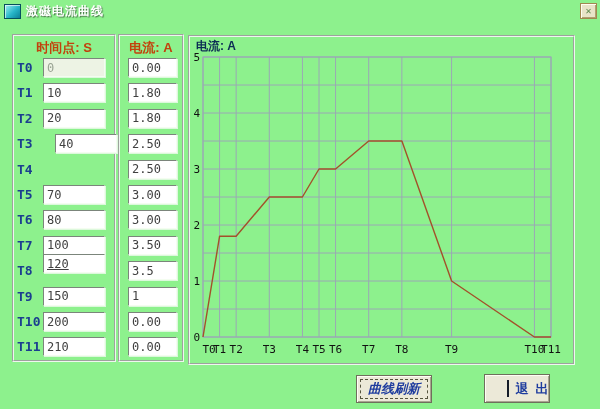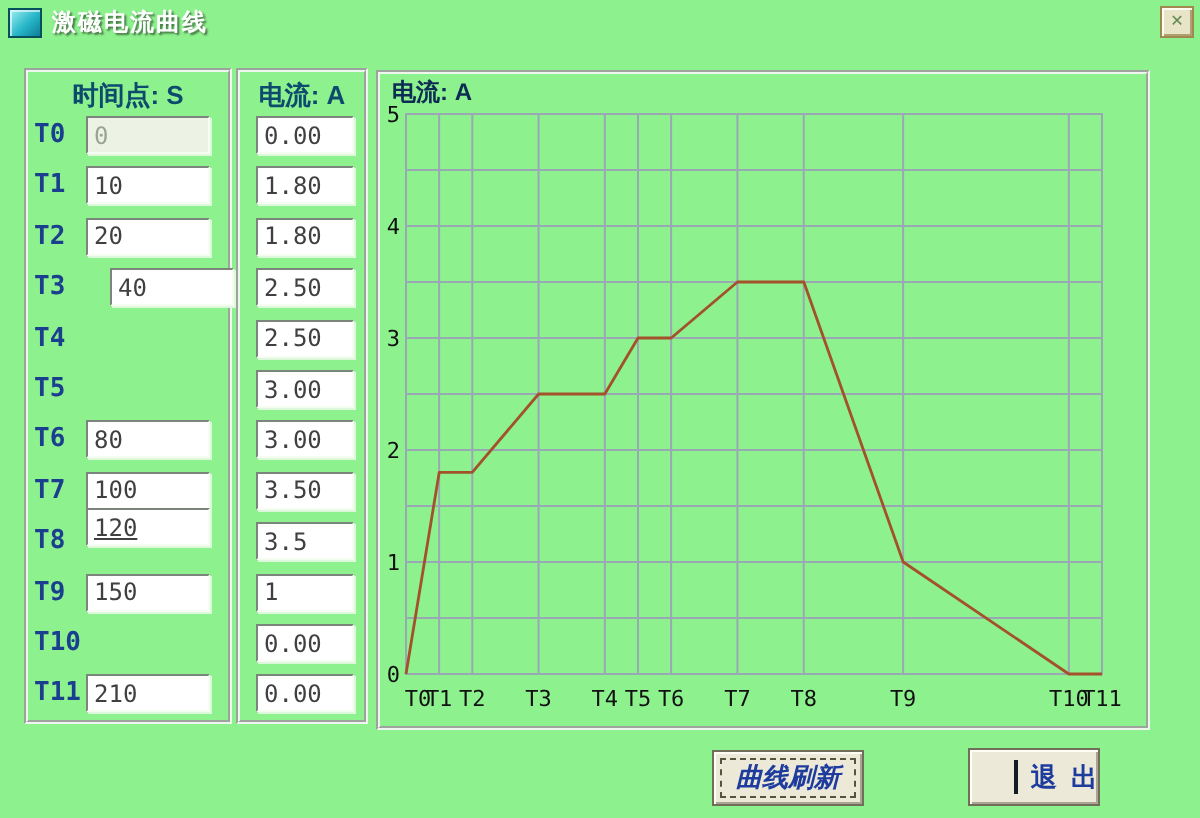--- a/index.html
+++ b/index.html
@@ -18,21 +18,21 @@
   .close-btn{position:absolute;right:3px;top:3px;width:17px;height:16px;
     background:#e8e4c8;border:1px solid #a08850;box-shadow:inset 1px 1px 0 #fffef0,inset -1px -1px 0 #b0a070;
     font-size:10px;line-height:14px;text-align:center;color:#5f8a4e;padding:0;cursor:pointer;
     font-family:"DejaVu Sans Mono",monospace;}
 
   
   .frame{position:absolute;border:2px groove #eef7ee;background:#8df18d;box-sizing:border-box;}
   #frame-time{left:12px;top:34px;width:104px;height:328px;}
   #frame-current{left:118px;top:34px;width:66px;height:328px;}
   .col-header{position:absolute;top:3px;left:0;right:0;text-align:center;
-    font-size:13px;font-weight:bold;color:#0c4a6e;white-space:nowrap;}
+    font-size:13px;font-weight:bold;color:#c2410c;white-space:nowrap;}
   .t-label{position:absolute;left:3px;width:28px;
     font:bold 13px "DejaVu Sans Mono",monospace;color:#1b3f8f;}
   .field{position:absolute;height:19px;box-sizing:border-box;background:#fff;color:#404040;
     border:1px solid;border-color:#7b857b #f4fdf0 #f4fdf0 #7b857b;
     box-shadow:1px 1px 0 #ddf8dd;
     font:12px "DejaVu Sans Mono",monospace;padding:1px 3px;outline:none;}
   .field.time{left:29px;width:62px;}
   .field.cur{left:8px;width:49px;}
   .field:disabled{background:#edf3e4;color:#9aa494;}
 
@@ -69,29 +69,31 @@
   <span class="t-label" style="top: 24px;">T0</span>
       <input class="field time" disabled="" value="0" style="top: 22px;">
       <span class="t-label" style="top: 49.4px;">T1</span>
       <input class="field time" value="10" style="top: 47.4px;">
       <span class="t-label" style="top: 74.8px;">T2</span>
       <input class="field time" value="20" style="top: 72.8px;">
       <span class="t-label" style="top: 100.2px;">T3</span>
       <input class="field time" value="40" style="top: 98.2px; margin-left: 12px;">
       <span class="t-label" style="top: 125.6px;">T4</span>
       <span class="t-label" style="top: 151px;">T5</span>
+      <input class="field time" value="70" style="top: 149px;">
       <span class="t-label" style="top: 176.4px;">T6</span>
       <input class="field time" value="80" style="top: 174.4px;">
       <span class="t-label" style="top: 201.8px;">T7</span>
       <input class="field time" value="100" style="top: 199.8px;">
       <span class="t-label" style="top: 227.2px;">T8</span>
       <input class="field time" value="120" style="top: 218px; text-decoration: underline;">
       <span class="t-label" style="top: 252.6px;">T9</span>
       <input class="field time" value="150" style="top: 250.6px;">
       <span class="t-label" style="top: 278px;">T10</span>
+      <input class="field time" value="200" style="top: 276px;">
       <span class="t-label" style="top: 303.4px;">T11</span>
       <input class="field time" value="210" style="top: 301.4px;">
     </div>
 
   <div class="frame" id="frame-current">
     <div class="col-header">电流: A</div>
   <input class="field cur" value="0.00" style="top: 22px;">
       <input class="field cur" value="1.80" style="top: 47.4px;">
       <input class="field cur" value="1.80" style="top: 72.8px;">
       <input class="field cur" value="2.50" style="top: 98.2px;">

